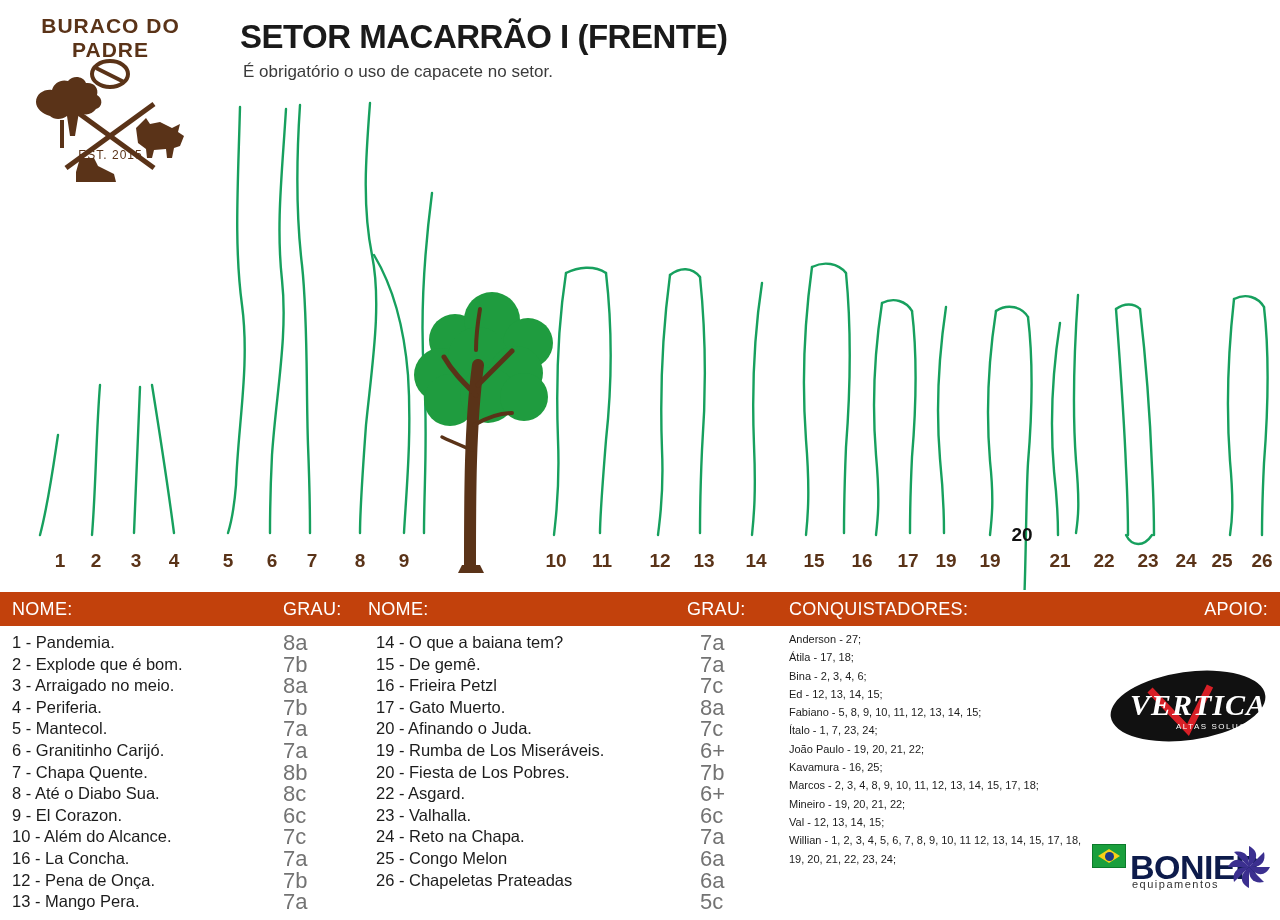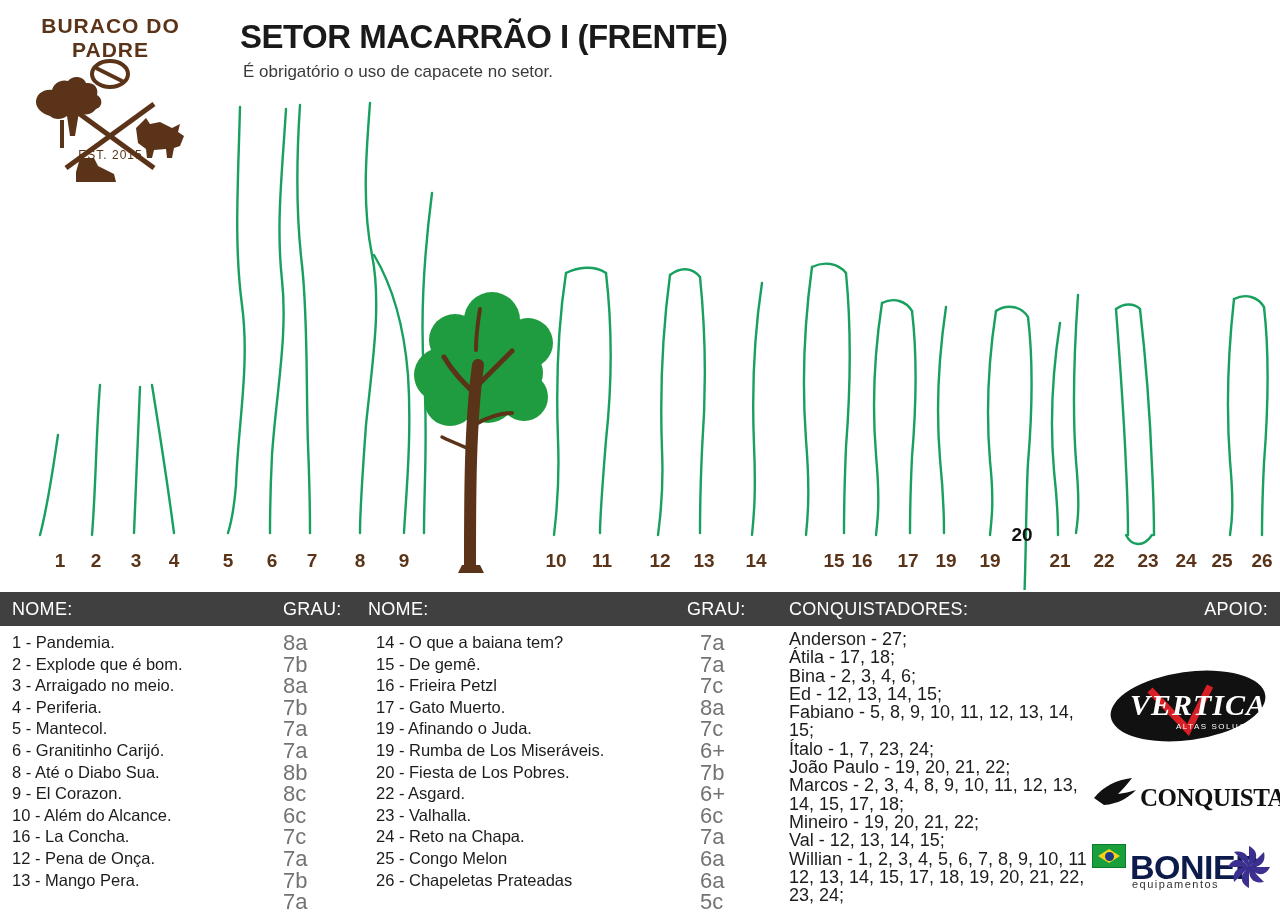--- a/index.html
+++ b/index.html
@@ -95,21 +95,21 @@
   
   .table-wrap {
     position: absolute;
     left: 0; top: 590px;
     width: 1280px; height: 330px;
     border-top: 2px solid #ffffff;
   }
   .thead {
     position: relative;
     height: 34px;
-    background: #404040;
+    background: #c2410c;
     color: #ffffff;
   }
   .thead span {
     position: absolute;
     top: 7px;
     font-size: 18px;
     letter-spacing: 0.3px;
   }
   .h-nome1 { left: 12px; }
   .h-grau1 { left: 283px; }
@@ -139,21 +139,21 @@
     line-height: 21.6px;
     color: #1c1c1c;
     white-space: nowrap;
   }
   .grau {
     font-size: 22px;
     line-height: 21.6px;
     color: #737373;
   }
   .conq-line {
-    font-size: 18px;
+    font-size: 11px;
     line-height: 18.3px;
     color: #1c1c1c;
   }
 
   
   .sponsors {
     position: absolute;
     right: 8px; top: 34px;
     width: 180px;
     height: 290px;
@@ -362,21 +362,21 @@
   <span class="rnum" style="left:228px">5</span>
   <span class="rnum" style="left:272px">6</span>
   <span class="rnum" style="left:312px">7</span>
   <span class="rnum" style="left:360px">8</span>
   <span class="rnum" style="left:404px">9</span>
   <span class="rnum" style="left:556px">10</span>
   <span class="rnum" style="left:602px">11</span>
   <span class="rnum" style="left:660px">12</span>
   <span class="rnum" style="left:704px">13</span>
   <span class="rnum" style="left:756px">14</span>
-  <span class="rnum" style="left:834px">15</span>
+  <span class="rnum" style="left:814px">15</span>
   <span class="rnum" style="left:862px">16</span>
   <span class="rnum" style="left:908px">17</span>
   <span class="rnum" style="left:946px">19</span>
   <span class="rnum" style="left:990px">19</span>
   <span class="rnum" style="left:1060px">21</span>
   <span class="rnum" style="left:1104px">22</span>
   <span class="rnum" style="left:1148px">23</span>
   <span class="rnum" style="left:1186px">24</span>
   <span class="rnum" style="left:1222px">25</span>
   <span class="rnum" style="left:1262px">26</span>
@@ -396,20 +396,21 @@
 
   <div class="tbody">
 
     <div class="col col-a">
       <div class="row">1 - Pandemia.</div>
       <div class="row">2 - Explode que é bom.</div>
       <div class="row">3 - Arraigado no meio.</div>
       <div class="row">4 - Periferia.</div>
       <div class="row">5 - Mantecol.</div>
       <div class="row">6 - Granitinho Carijó.</div>
+      <div class="row">7 - Chapa Quente.</div>
       <div class="row">8 - Até o Diabo Sua.</div>
       <div class="row">9 - El Corazon.</div>
       <div class="row">10 - Além do Alcance.</div>
       <div class="row">16 - La Concha.</div>
       <div class="row">12 - Pena de Onça.</div>
       <div class="row">13 - Mango Pera.</div>
     </div>
 
     <div class="col col-a-grau">
       <div class="grau">8a</div>
@@ -425,21 +426,21 @@
       <div class="grau">7a</div>
       <div class="grau">7b</div>
       <div class="grau">7a</div>
     </div>
 
     <div class="col col-b">
       <div class="row">14 - O que a baiana tem?</div>
       <div class="row">15 - De gemê.</div>
       <div class="row">16 - Frieira Petzl</div>
       <div class="row">17 - Gato Muerto.</div>
-      <div class="row">19 - Afinando o Juda.</div>
+      <div class="row">20 - Afinando o Juda.</div>
       <div class="row">19 - Rumba de Los Miseráveis.</div>
       <div class="row">20 - Fiesta de Los Pobres.</div>
       <div class="row">22 - Asgard.</div>
       <div class="row">23 - Valhalla.</div>
       <div class="row">24 - Reto na Chapa.</div>
       <div class="row">25 - Congo Melon</div>
       <div class="row">26 - Chapeletas Prateadas</div>
     </div>
 
     <div class="col col-b-grau">
@@ -459,43 +460,38 @@
     </div>
 
     <div class="col col-conq">
       <div class="conq-line">Anderson - 27;</div>
       <div class="conq-line">Átila - 17, 18;</div>
       <div class="conq-line">Bina - 2, 3, 4, 6;</div>
       <div class="conq-line">Ed - 12, 13, 14, 15;</div>
       <div class="conq-line">Fabiano - 5, 8, 9, 10, 11, 12, 13, 14, 15;</div>
       <div class="conq-line">Ítalo - 1, 7, 23, 24;</div>
       <div class="conq-line">João Paulo - 19, 20, 21, 22;</div>
+      <div class="conq-line">Kavamura - 16, 25;</div>
       <div class="conq-line">Marcos - 2, 3, 4, 8, 9, 10, 11, 12, 13, 14, 15, 17, 18;</div>
       <div class="conq-line">Mineiro - 19, 20, 21, 22;</div>
       <div class="conq-line">Val - 12, 13, 14, 15;</div>
       <div class="conq-line">Willian - 1, 2, 3, 4, 5, 6, 7, 8, 9, 10, 11 12, 13, 14, 15, 17, 18, 19, 20, 21, 22, 23, 24;</div>
     </div>
 
     <div class="sponsors">
 
       <div class="sp sp-vertical">
         <svg width="180" height="86" viewBox="0 0 180 86">
           <ellipse cx="96" cy="42" rx="78" ry="34" fill="#111111" transform="rotate(-8 96 42)"></ellipse>
           <path d="M58 26 L96 66 L118 22" fill="none" stroke="#d81f26" stroke-width="7"></path>
         </svg>
         <div class="vert-text">VERTICAL</div>
         <div class="vert-sub">ALTAS SOLUÇÕES</div>
       </div>
 
-      <div class="sp sp-conquista">
-        <svg width="50" height="40" viewBox="0 0 50 40">
-          <path d="M2 26 C12 14 24 8 40 6 C34 14 30 18 26 22 C32 21 38 20 44 18 C36 26 26 32 12 33 Z" fill="#111"></path>
-        </svg>
-        <div class="conq-text">CONQUISTA</div>
-      </div>
 
       <div class="sp sp-bonier">
         <div class="flag-box">
           <div class="flag-lozenge"></div>
           <div class="flag-circle"></div>
         </div>
         <div class="bonier-text">BONIER</div>
         <div class="bonier-sub">equipamentos</div>
         <svg width="46" height="46" viewBox="0 0 46 46" style="position:absolute;left:134px;top:4px">
           <g fill="#3b2f8f">

